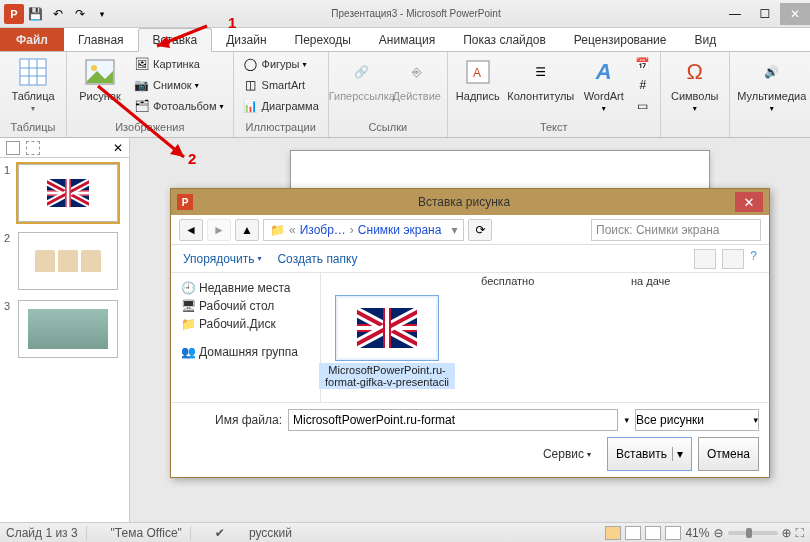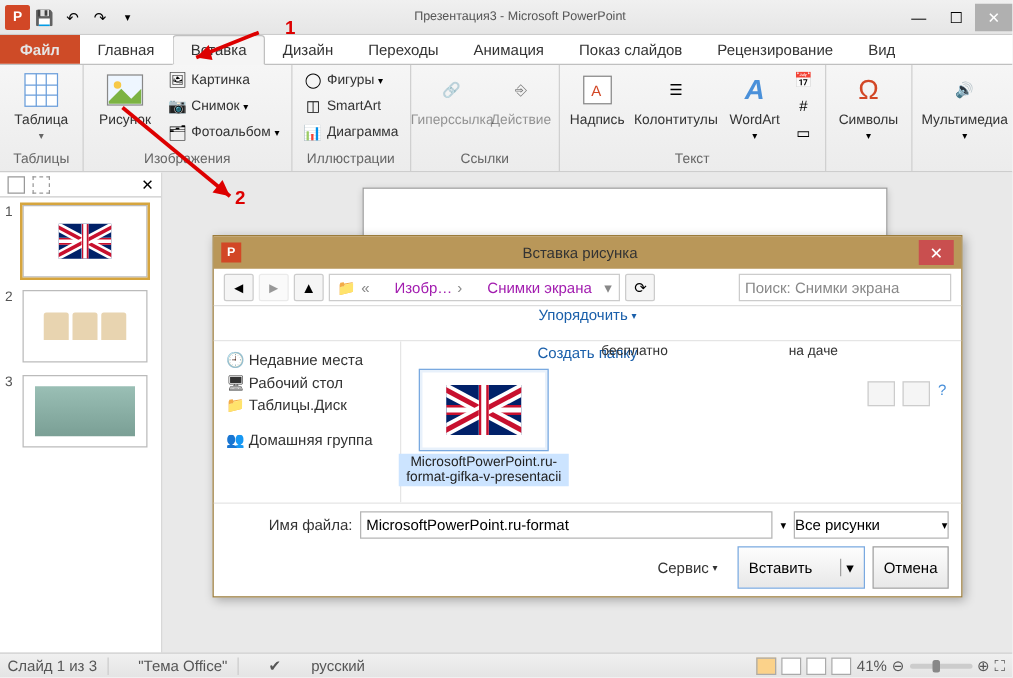--- a/index.html
+++ b/index.html
@@ -60,45 +60,45 @@
 .ann-arrow { position: absolute; pointer-events: none; }
 
 
 .dialog { position: absolute; left: 170px; top: 188px; width: 600px; height: 290px; background: #fff; border: 1px solid #9a7b3a; box-shadow: 2px 2px 8px rgba(0,0,0,.3); display: flex; flex-direction: column; }
 .dlg-title { height: 26px; background: #b99759; display: flex; align-items: center; padding: 0 6px; color: #333; }
 .dlg-title-text { flex: 1; text-align: center; font-size: 12px; }
 .dlg-close { width: 28px; height: 20px; background: #c94f4f; color: #fff; display: flex; align-items: center; justify-content: center; font-size: 13px; }
 .dlg-nav { height: 30px; border-bottom: 1px solid #ddd; display: flex; align-items: center; gap: 4px; padding: 0 8px; }
 .navbtn { width: 24px; height: 22px; border: 1px solid #ccc; border-radius: 2px; display: flex; align-items: center; justify-content: center; background: #f5f5f5; }
 .breadcrumb { display: flex; align-items: center; gap: 4px; border: 1px solid #ccc; height: 22px; padding: 0 6px; flex: 0 0 auto; }
-.bc-part { color: #a21caf; margin-left: 16px; }
+.bc-part { color: #1d4ed8; }
 .bc-sep { color: #888; }
 .search-box { margin-left: auto; width: 170px; height: 22px; border: 1px solid #ccc; display: flex; align-items: center; padding: 0 4px; color: #888; }
-.dlg-toolbar { height: 28px; border-bottom: 1px solid #e5e5e5; display: flex; align-items: center; gap: 16px; padding: 0 12px; flex-direction: column; }
+.dlg-toolbar { height: 28px; border-bottom: 1px solid #e5e5e5; display: flex; align-items: center; gap: 16px; padding: 0 12px; }
 .toolbtn { color: #1a5faa; display: flex; align-items: center; gap: 3px; }
 .tb-right { margin-left: auto; display: flex; gap: 6px; }
 .viewbtn { width: 22px; height: 20px; border: 1px solid #ccc; background: #f5f5f5; }
 .dlg-body { flex: 1; display: flex; overflow: hidden; }
 .dlg-sidebar { width: 150px; border-right: 1px solid #e5e5e5; padding: 6px 4px; }
 .side-item { display: flex; align-items: center; gap: 4px; padding: 2px 6px; color: #333; }
 .side-item .sicon { width: 14px; height: 14px; }
 .dlg-files { flex: 1; padding: 6px; position: relative; }
 .file-label { position: absolute; top: 2px; color: #333; font-size: 11px; }
 .file-item { width: 120px; display: flex; flex-direction: column; align-items: center; gap: 2px; margin-top: 16px; }
 .file-thumb { width: 104px; height: 66px; border: 1px solid #7aa9e0; padding: 2px; background: #e8f1fb; }
 .file-thumb-inner { width: 100%; height: 100%; background: #fff; display: flex; align-items: center; justify-content: center; }
 .file-name { text-align: center; font-size: 11px; color: #222; width: 136px; word-wrap: break-word; background: #cce4ff; padding: 1px 2px; }
 .dlg-footer { border-top: 1px solid #e5e5e5; padding: 6px 10px; display: flex; flex-direction: column; gap: 6px; }
 .footer-row { display: flex; align-items: center; gap: 6px; margin-left: 29px; }
 .fname-label { width: 72px; text-align: right; color: #333; }
 .fname-input { flex: 1; height: 22px; border: 1px solid #b5b5b5; padding: 0 4px; }
 .ftype { width: 124px; height: 22px; border: 1px solid #b5b5b5; padding: 0 0; display: flex; align-items: center; justify-content: space-between; text-align: center; }
 .footer-btns { display: flex; align-items: center; gap: 6px; margin-left: auto; }
 .tools-link { color: #333; margin-right: 10px; display: flex; align-items: center; gap: 3px; }
-.dlg-btn { height: 22px; border: 1px solid #a0a0a0; background: linear-gradient(#fdfdfd,#e8e8e8); padding: 16px 8px; display: flex; align-items: center; gap: 18px; }
+.dlg-btn { height: 22px; border: 1px solid #a0a0a0; background: linear-gradient(#fdfdfd,#e8e8e8); padding: 16px 8px; display: flex; align-items: center; gap: 1px; }
 .dlg-btn.primary { border-color: #7aa9e0; }
 .btn-split { border-left: 1px solid #a0a0a0; padding-left: 4px; margin-left: 4px; }
 
 
 .ujack { width: 60px; height: 40px; background: #012169; position: relative; overflow: hidden; }
 .ujack::before, .ujack::after { content:''; position:absolute; }
 .ujack::before { left:0; right:0; top:50%; height:8px; margin-top:-4px; background:#fff; box-shadow: 0 -2px 0 #c8102e inset, 0 2px 0 #c8102e inset; }
 .ujack::after { top:0; bottom:0; left:50%; width:8px; margin-left:-4px; background:#fff; box-shadow: -2px 0 0 #c8102e inset, 2px 0 0 #c8102e inset; }
 .ujack .diag1, .ujack .diag2 { position:absolute; left:-20%; right:-20%; top:50%; height:10px; margin-top:-5px; background:#fff; }
 .ujack .diag1 { transform: rotate(28deg); } .ujack .diag2 { transform: rotate(-28deg); }
@@ -398,21 +398,21 @@
       <div class="side-item">
           <span class="sicon">🕘</span>
           <span>Недавние места</span>
         </div>
       <div class="side-item">
           <span class="sicon">🖥</span>
           <span>Рабочий стол</span>
         </div>
       <div class="side-item">
           <span class="sicon">📁</span>
-          <span>Таблицы.Диск</span>
+          <span>Рабочий.Диск</span>
         </div>
       <div style="height:10px;"></div>
       <div class="side-item">
           <span class="sicon">👥</span>
           <span>Домашняя группа</span>
         </div>
     </div>
     <div class="dlg-files">
       <span class="file-label" style="left:160px;">бесплатно</span>
       <span class="file-label" style="left:310px;">на даче</span>

